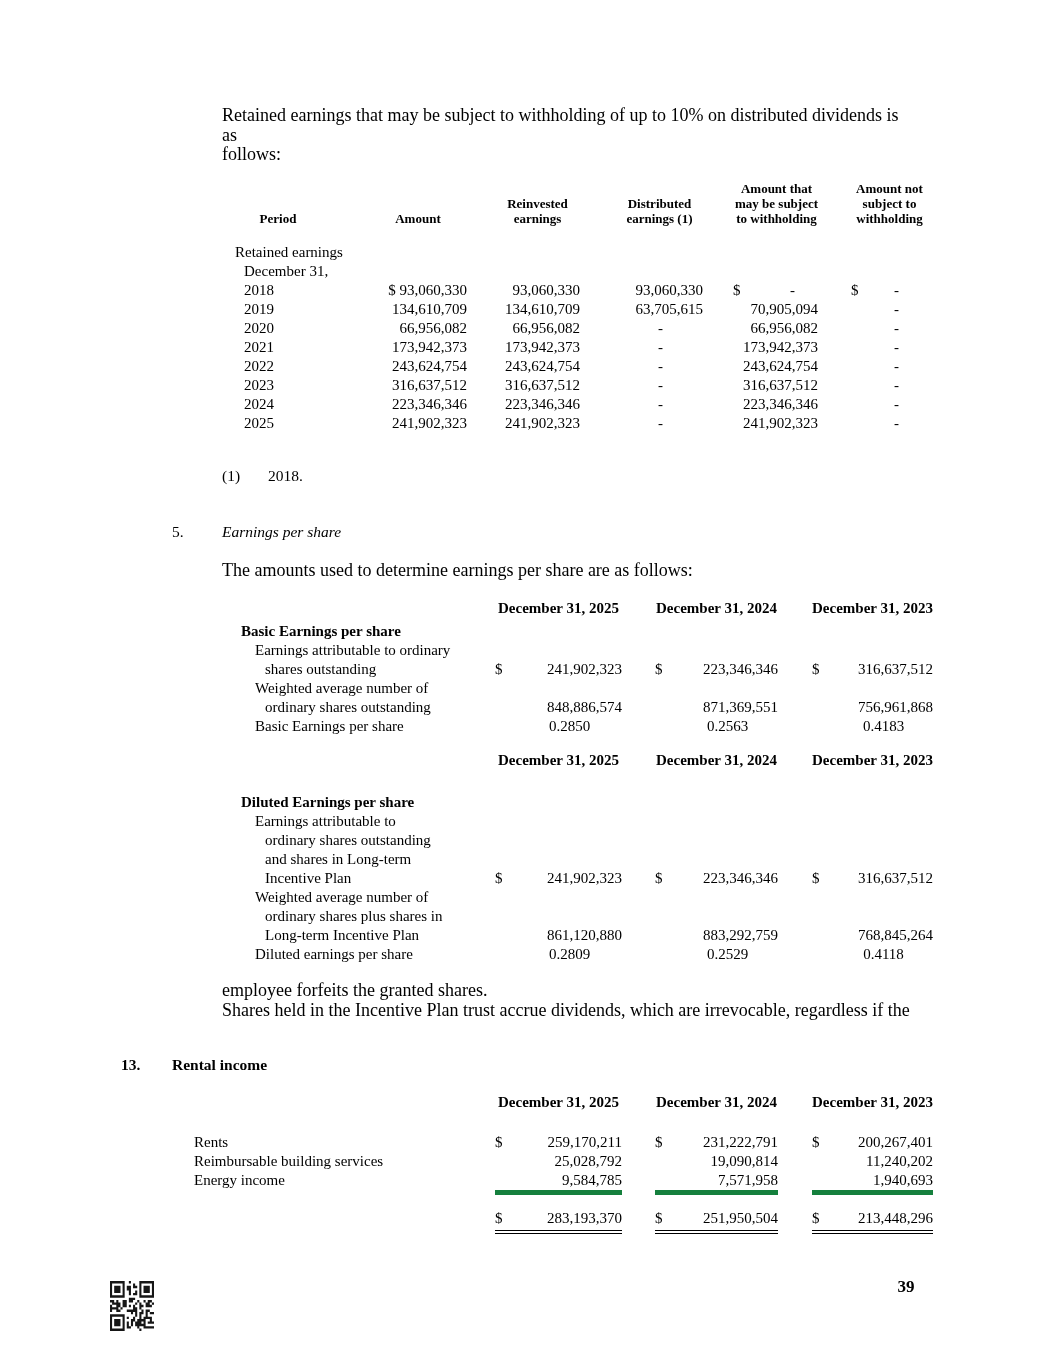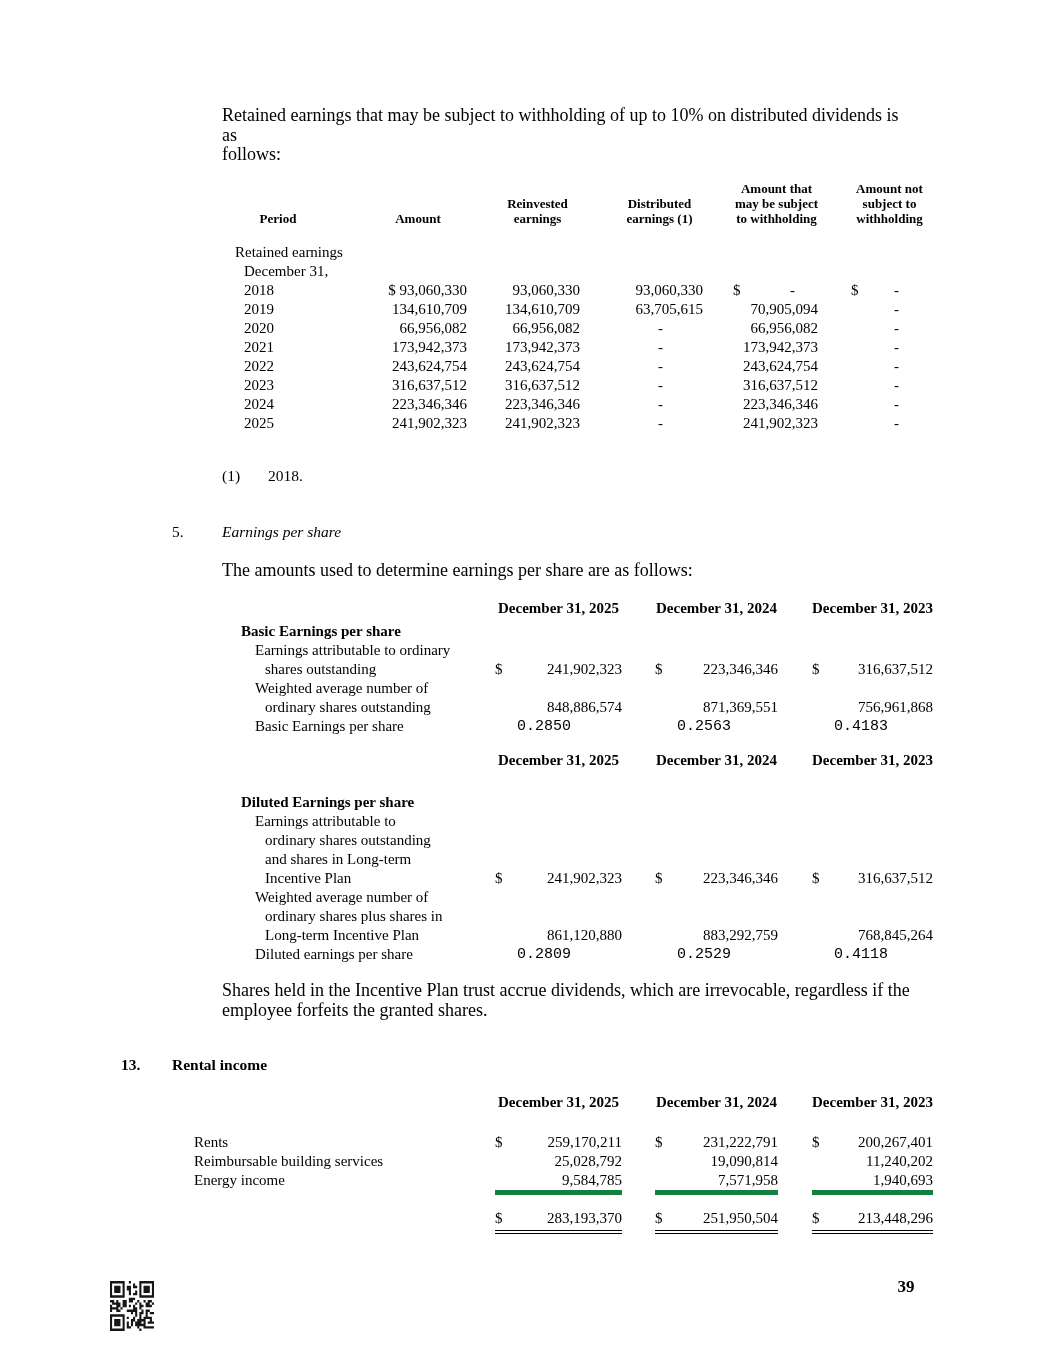--- a/index.html
+++ b/index.html
@@ -44,21 +44,21 @@
   .eps .lblcol { width:254px; }
   .rent .lblcol { width:301px; }
   .col1 { width:127px; } .g1 { width:33px; }
   .col2 { width:123px; } .g2 { width:34px; }
   .col3 { width:121px; }
   .i1 { padding-left:14px; }
   .i2 { padding-left:24px; }
   .bold { font-weight:bold; }
   .money { display:flex; justify-content:space-between; }
   .num { text-align:right; }
-  .ctr { padding-left:22px;font-family:Liberation Mono, monospace; }
+  .ctr { text-align:center; padding-left:22px; }
   .uline { border-bottom:5px solid #15803d; }
   .dbl { border-bottom:1px solid #000; padding-bottom:2px; position:relative; }
   .dbl::after { content:""; position:absolute; left:0; right:0; bottom:-4px; border-bottom:1px solid #000; }
   .spacer14 { height:14px; }
 
   
   .secnum { display:inline-block; }
   .sec5 { font-size:15.5px; }
   .sec5 .secnum { width:50px; font-style:normal; }
   .sec5 .sectitle { font-style:italic; }
@@ -326,22 +326,22 @@
       <div class="lblcol i1">Diluted earnings per share</div>
       <div class="col1 ctr">0.2809</div>
       <div class="g1"></div>
       <div class="col2 ctr">0.2529</div>
       <div class="g2"></div>
       <div class="col3 ctr">0.4118</div>
     </div>
   </div>
 
   <div class="abs body-text" style="left:222px; top:981px; width:690px;">
+    <div>employee forfeits the granted shares.</div>
     <div>Shares held in the Incentive Plan trust accrue dividends, which are irrevocable, regardless if the</div>
-    <div>employee forfeits the granted shares.</div>
   </div>
 
   <div class="abs sec13" style="left:121px; top:1056px;">
     <span class="secnum">13.</span><span class="sectitle">Rental income</span>
   </div>
 
   <div class="fintab rent abs" style="left:194px; top:1094px; width:739px;">
     <div class="ft-head" style="margin-bottom:23px;">
       <div class="lblcol"></div>
       <div class="dcol col1">December 31, 2025</div>

